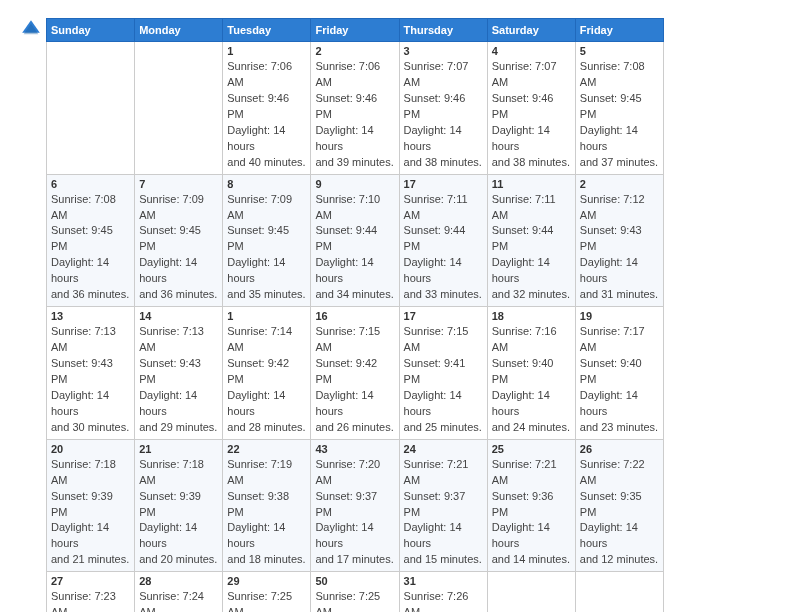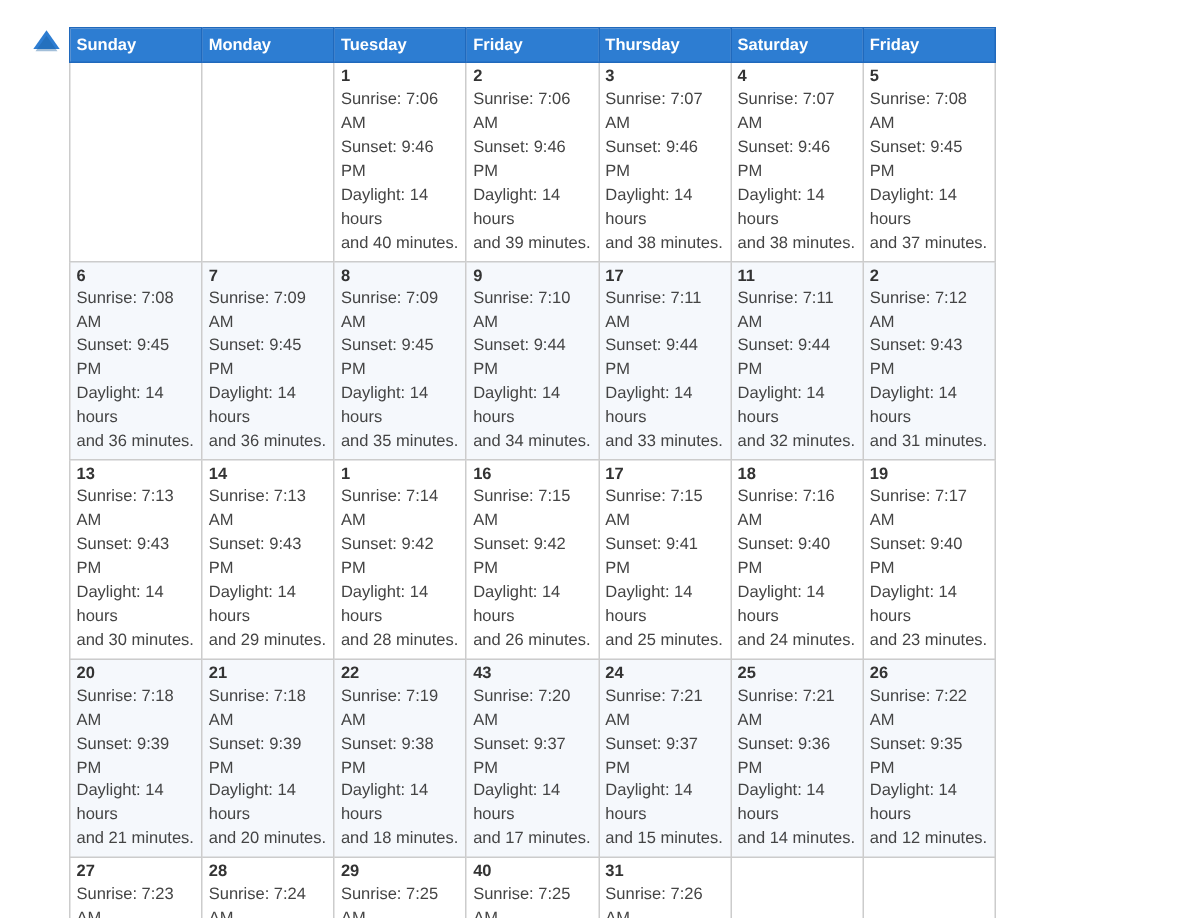--- a/index.html
+++ b/index.html
@@ -253,21 +253,21 @@
           </td>
           <td>
             <span class="day-number">28</span>
             <div class="day-info">Sunrise: 7:24 AM<br>Sunset: 9:33 PM<br>Daylight: 14 hours<br>and 9 minutes.</div>
           </td>
           <td>
             <span class="day-number">29</span>
             <div class="day-info">Sunrise: 7:25 AM<br>Sunset: 9:33 PM<br>Daylight: 14 hours<br>and 7 minutes.</div>
           </td>
           <td>
-            <span class="day-number">40</span>
+            <span class="day-number">50</span>
             <div class="day-info">Sunrise: 7:25 AM<br>Sunset: 9:32 PM<br>Daylight: 14 hours<br>and 6 minutes.</div>
           </td>
           <td>
             <span class="day-number">31</span>
             <div class="day-info">Sunrise: 7:26 AM<br>Sunset: 9:31 PM<br>Daylight: 14 hours<br>and 4 minutes.</div>
           </td>
           <td class="empty-cell"></td>
           <td class="empty-cell"></td>
         </tr>
       </tbody>

